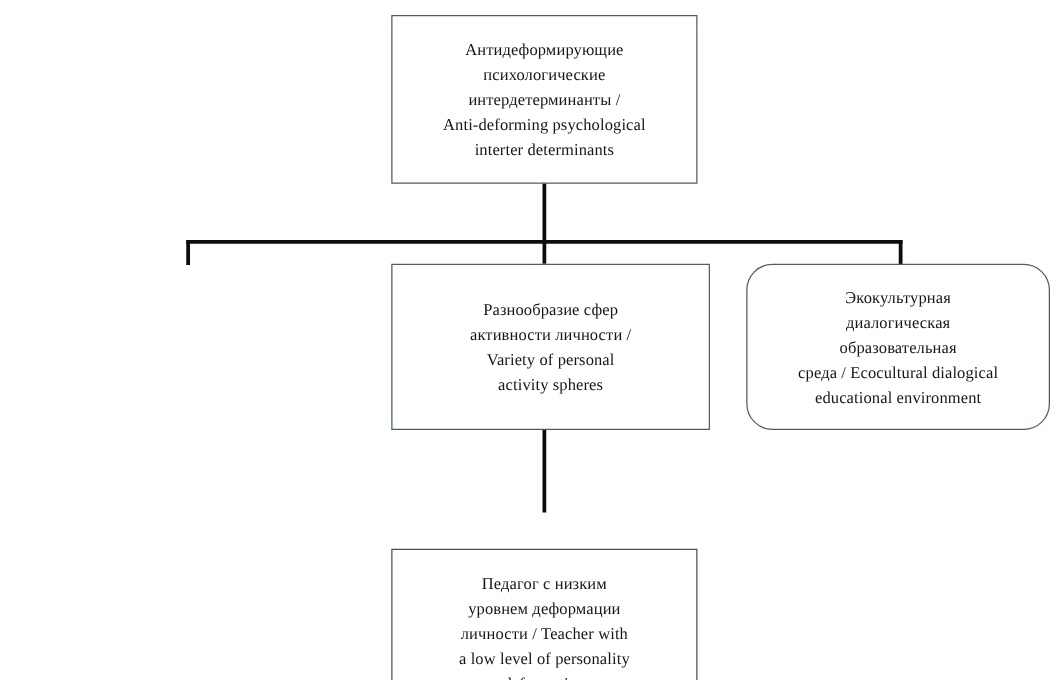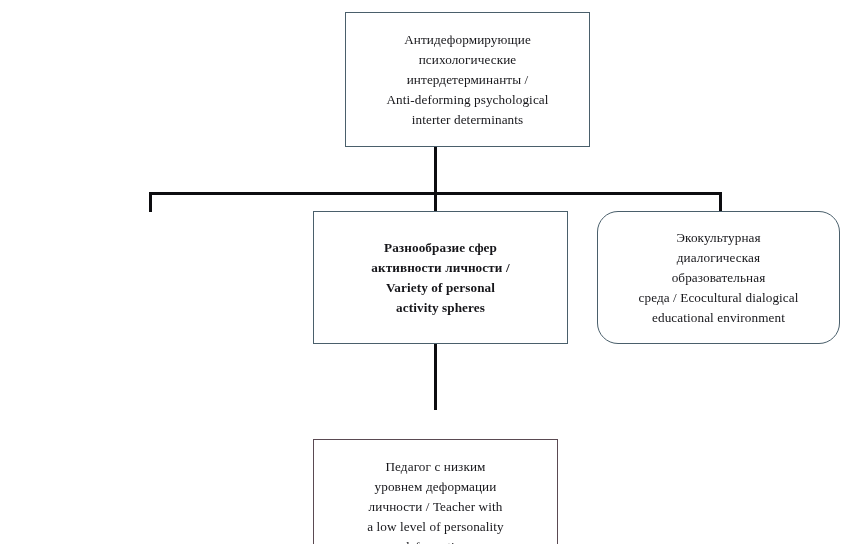--- a/index.html
+++ b/index.html
@@ -38,34 +38,32 @@
     padding: 0 10px;
     white-space: pre-line;
     letter-spacing: 0.1px;
   }
   
   #box-root {
     left: 313px;
     top: 12px;
     width: 245px;
     height: 135px;
-    margin-left: 32px;
   }
   #box-left {
     left: 26px;
     top: 211px;
     width: 246px;
     height: 133px;
   }
   #box-middle {
     left: 313px;
     top: 211px;
     width: 255px;
     height: 133px;
-    font-weight: bold;
   }
   #box-right {
     left: 597px;
     top: 211px;
     width: 243px;
     height: 133px;
     border-radius: 21px;
   }
   #box-bottom {
     left: 313px;

